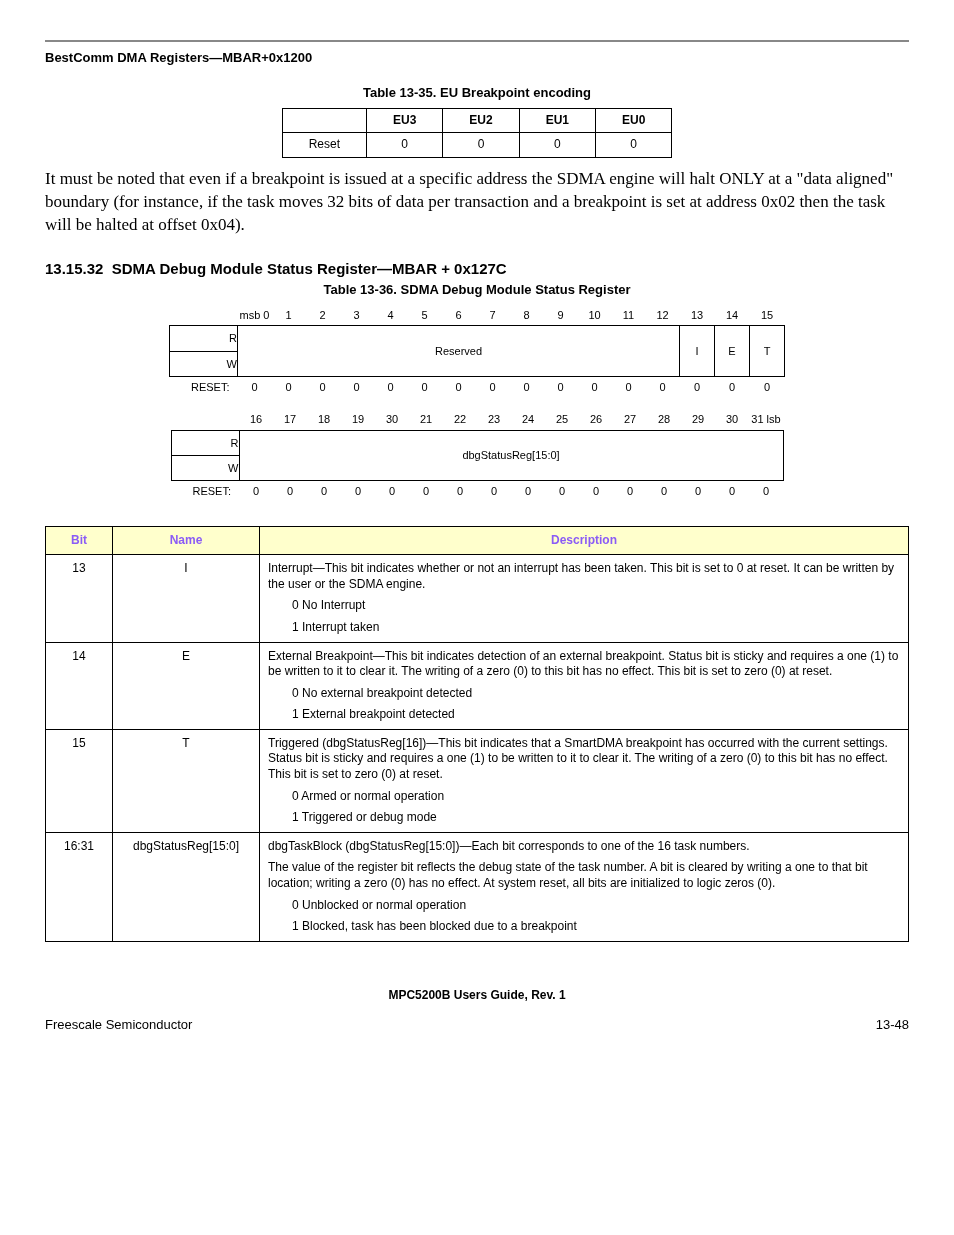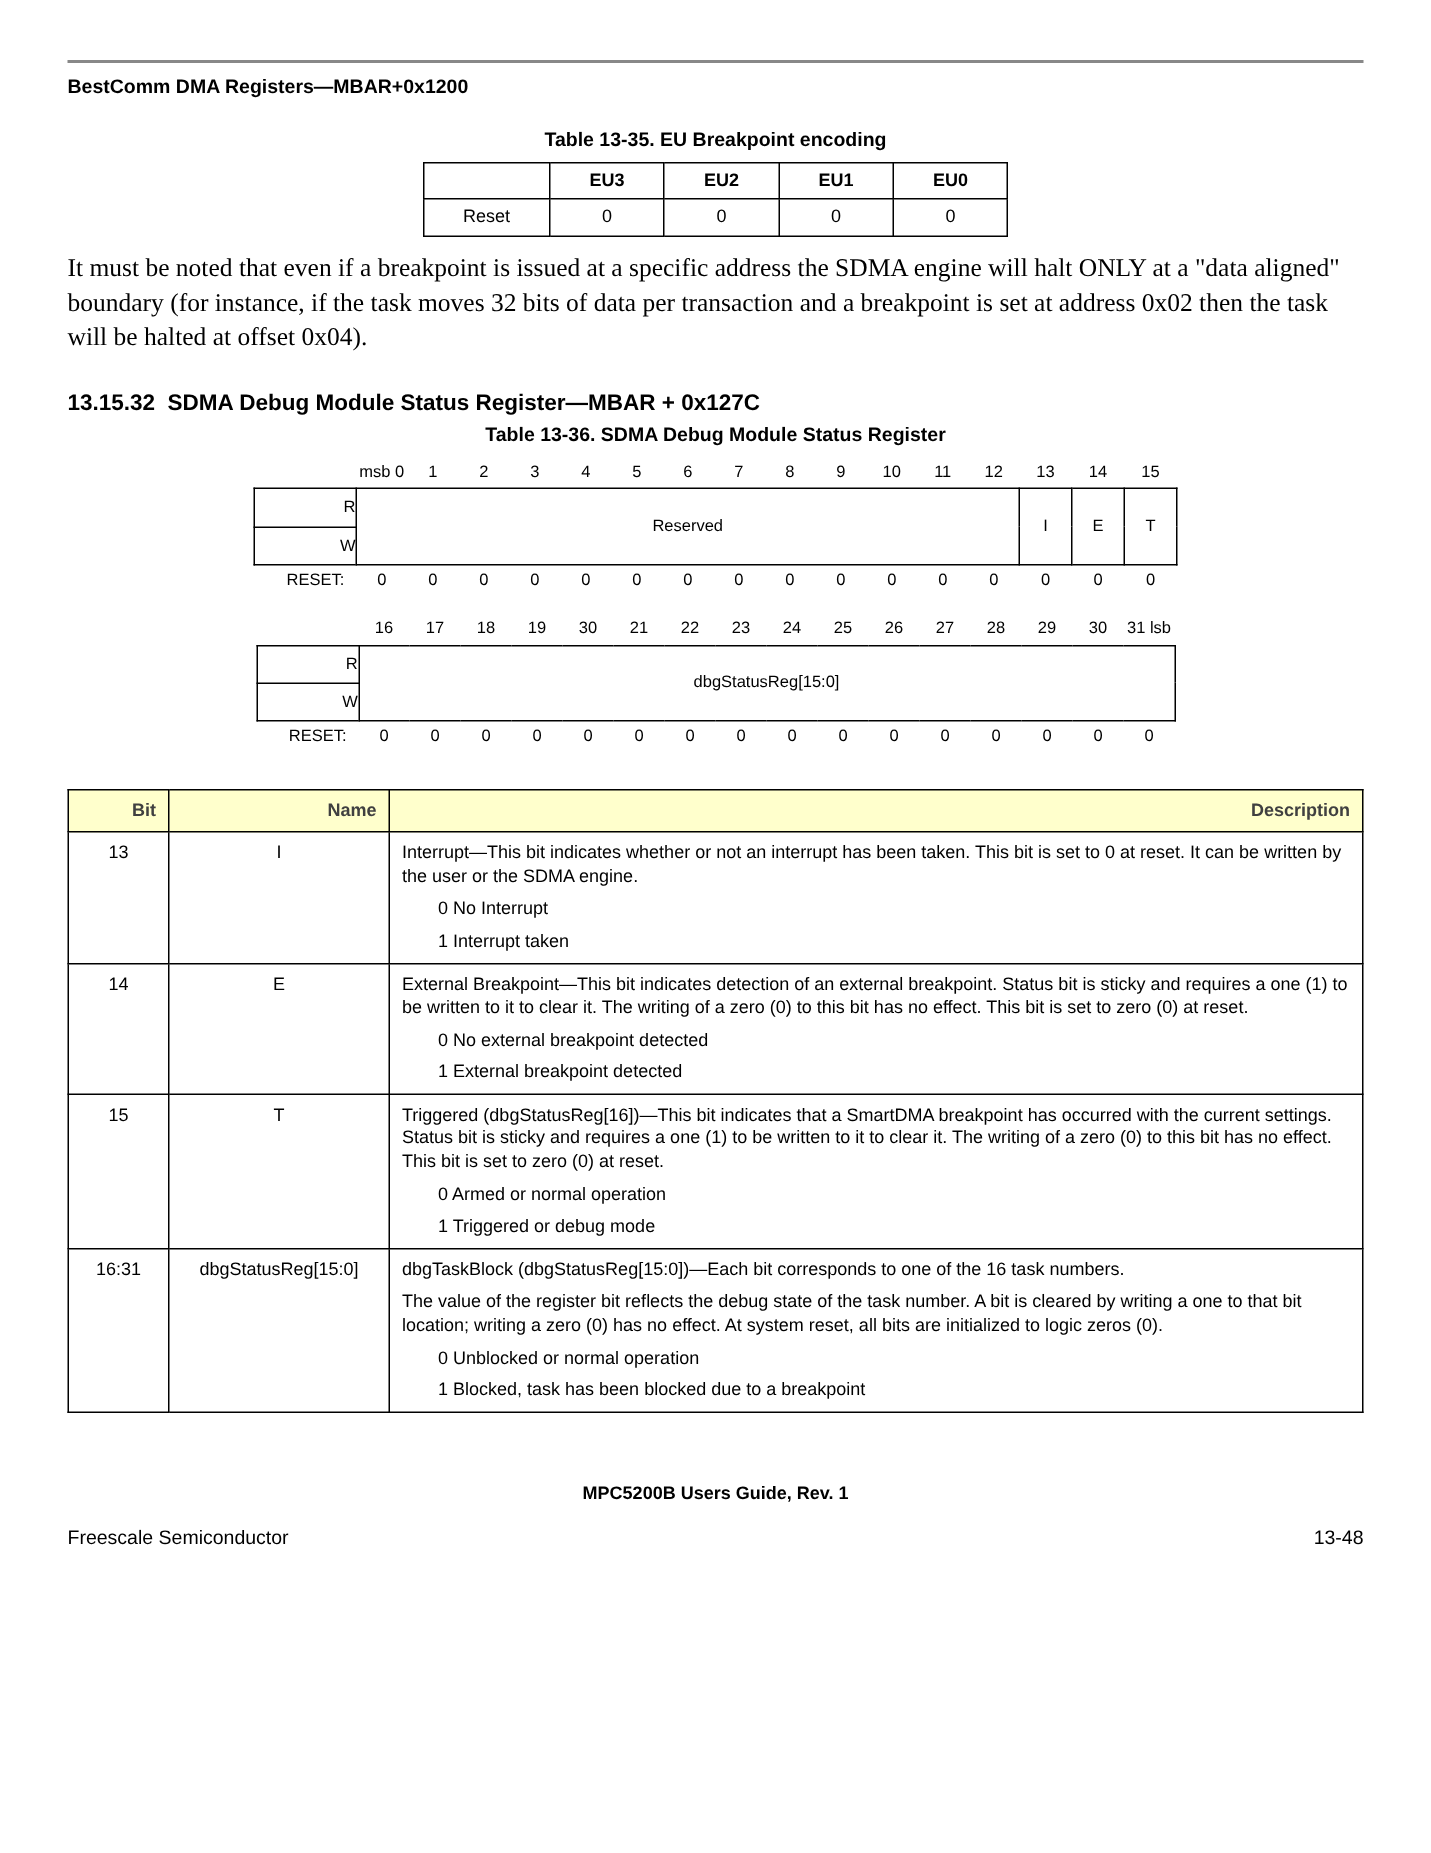--- a/index.html
+++ b/index.html
@@ -89,23 +89,23 @@
     margin: 0 auto;
     font-size: 12px;
   }
   .desc th, .desc td {
     border: 1px solid #000;
     padding: 6px 8px;
     vertical-align: top;
   }
   .desc th {
     background: #ffffcc;
-    color: #404040;
-    font-weight: bold;
-    text-align: right;
+    color: #8b5cf6;
+    font-weight: bold;
+    text-align: center;
   }
   .desc td.bitcol { text-align: center; white-space: nowrap; width: 50px;}
   .desc td.namecol { text-align: center; white-space: nowrap; width: 130px;}
   .desc .indent { padding-left: 24px; }
   .desc .subline { margin-top: 6px; }
   .footer-center {
     text-align: center;
     font-weight: bold;
     font-size: 12px;
     margin-top: 46px;

